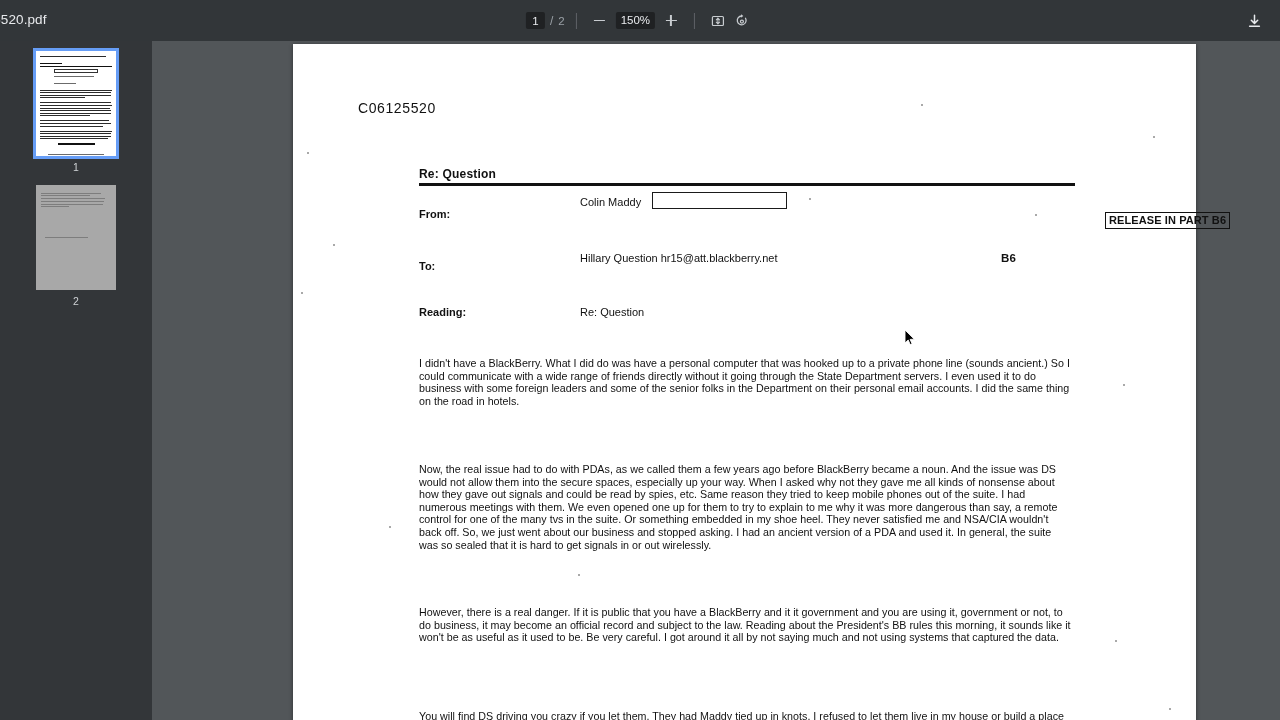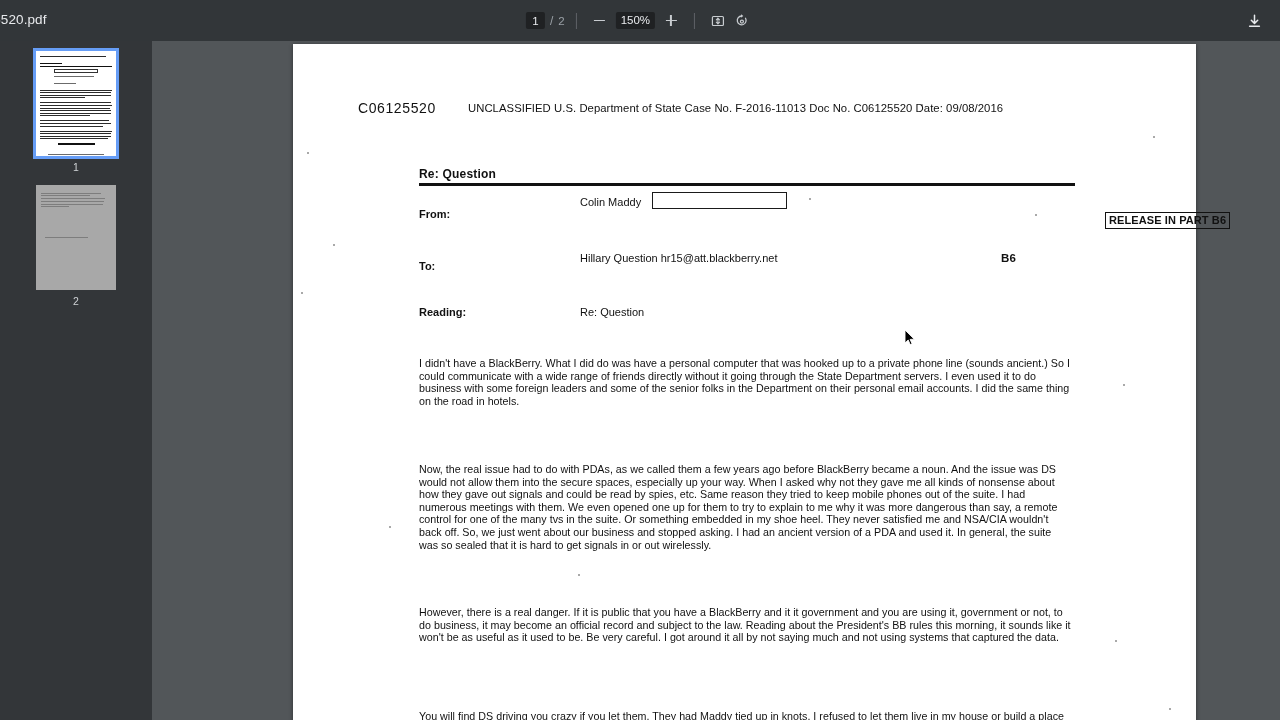--- a/index.html
+++ b/index.html
@@ -314,21 +314,20 @@
       <div class="speck" style="left:40px;  top:200px; width:2px; height:2px;"></div>
       <div class="speck" style="left:516px; top:154px; width:2px; height:2px;"></div>
       <div class="speck" style="left:8px;   top:248px; width:2px; height:2px;"></div>
       <div class="speck" style="left:830px; top:340px; width:2px; height:2px;"></div>
       <div class="speck" style="left:96px;  top:482px; width:2px; height:2px;"></div>
       <div class="speck" style="left:285px; top:530px; width:2px; height:2px;"></div>
       <div class="speck" style="left:822px; top:596px; width:2px; height:2px;"></div>
       <div class="speck" style="left:876px; top:664px; width:2px; height:2px;"></div>
 
       <div class="hdr-num">C06125520</div>
-      <div class="hdr-rest">UNCLASSIFIED  U.S. Department of State  Case No. F-2016-11013  Doc No. C06125520  Date: 09/08/2016</div>
 
       <div class="subj-title">Re: Question</div>
       <div class="rule"></div>
 
       <div class="fld-label" style="left:126px; top:152px;margin-top:12px;">From:</div>
       <div class="fld-value" style="left:287px; top:152px;">Colin Maddy</div>
       <div class="redact-box" style="left:359px; top:148px; width:135px; height:17px;"></div>
 
       <div class="stamp" style="left:812px; top:168px;">RELEASE IN PART B6</div>
 

